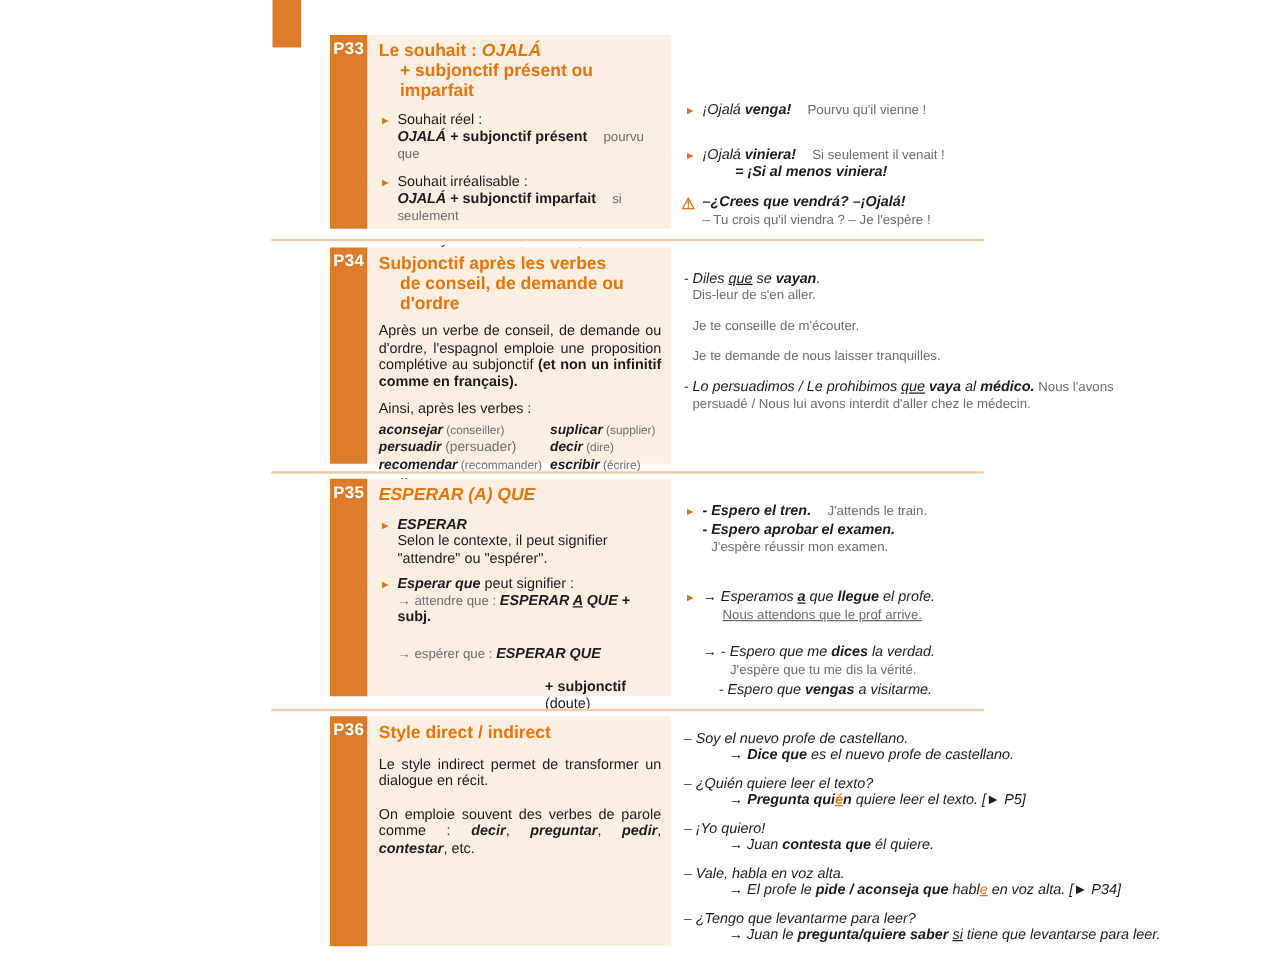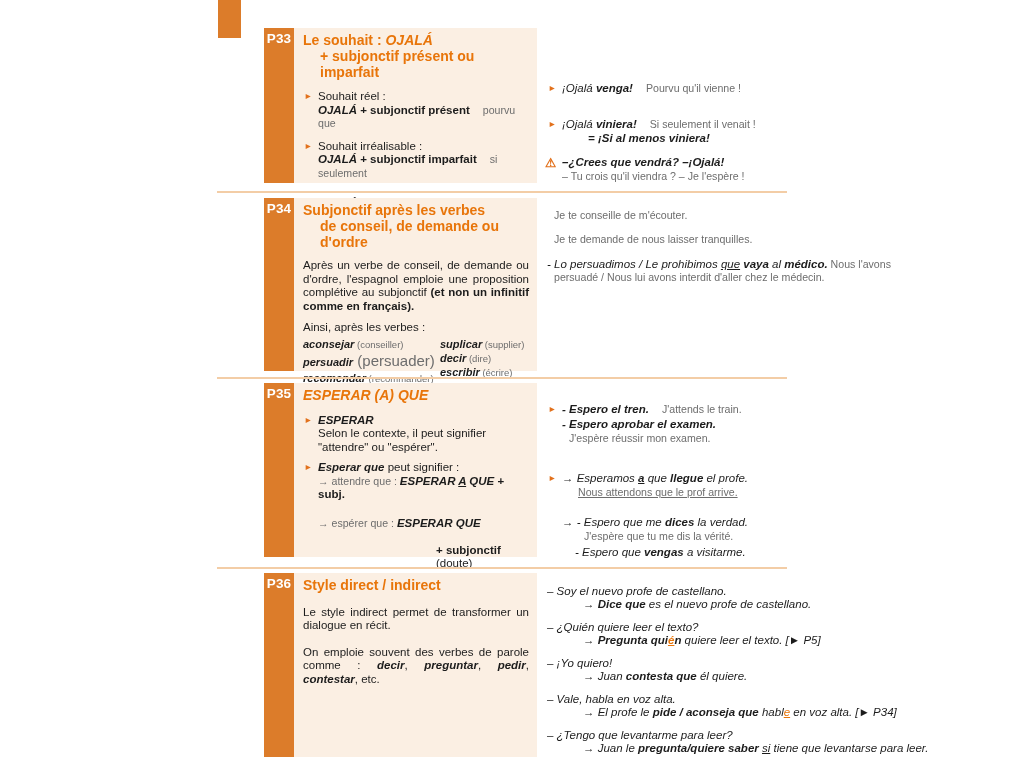--- a/index.html
+++ b/index.html
@@ -88,36 +88,40 @@
           <div class="blk" style="margin-top: 9px;">
             <div class="ln just"><span>Après un verbe de conseil, de demande ou d'ordre, l'espagnol emploie une proposition complétive au subjonctif </span><span class="b">(et non un infinitif comme en français).</span></div>
           </div>
           <div class="blk" style="margin-top: 8px;">
             <div class="ln"><span>Ainsi, après les verbes :</span></div>
           </div>
           <div class="blk" style="margin-top: 2px;">
             <div class="vcols">
               <div class="vcol1">
                 <div class="vrow"><span class="vb">aconsejar</span><span style="color: rgb(109, 109, 109); font-size: 9.5px;"> (conseiller)</span></div>
-                <div class="vrow"><span class="vb">persuadir</span><span style="color: rgb(109, 109, 109); font-size: 15px;"> (persuader)</span></div>
+                <div class="vrow"><span class="vb">persuadir</span><span style="color: rgb(109, 109, 109); font-size: 11px;"> (persuader)</span></div>
                 <div class="vrow"><span class="vb">recomendar</span><span style="color: rgb(109, 109, 109); font-size: 9.5px;"> (recommander)</span></div>
                 <div class="vrow"><span class="vb">pedir</span><span style="color: rgb(109, 109, 109); font-size: 9.5px;"> (demander)</span></div>
                 <div class="vrow"><span class="vb">impedir</span><span style="color: rgb(109, 109, 109); font-size: 9.5px;"> (empêcher)</span></div>
               </div>
               <div class="vcol2">
                 <div class="vrow"><span class="vb">suplicar</span><span style="color: rgb(109, 109, 109); font-size: 9.5px;"> (supplier)</span></div>
                 <div class="vrow"><span class="vb">decir</span><span style="color: rgb(109, 109, 109); font-size: 9.5px;"> (dire)</span></div>
                 <div class="vrow"><span class="vb">escribir</span><span style="color: rgb(109, 109, 109); font-size: 9.5px;"> (écrire)</span></div>
                 <div class="vrow"><span class="vb">rogar</span><span style="color: rgb(109, 109, 109); font-size: 9.5px;"> (prier)</span></div>
                 <div class="vrow"><span class="vb">prohibir</span><span style="color: rgb(109, 109, 109); font-size: 9.5px;"> (interdire)</span></div>
               </div>
             </div>
           </div>
         </div>
         <div class="ex">
+          <div class="blk" style="margin-top: 19px;">
+            <div class="ln" style="padding-left: 7px; text-indent: -7px;"><span class="i">- Diles </span><span class="i u">que</span><span class="i"> se </span><span class="b i">vayan</span><span class="i">.</span></div>
+            <div class="ln" style="padding-left: 7px; text-indent: 0px;"><span style="color: rgb(109, 109, 109); font-size: 10.6px;">Dis-leur de s'en aller.</span></div>
+          </div>
           <div class="blk" style="margin-top: 11px;">
             <div class="ln" style="padding-left: 7px; text-indent: 0px;"><span style="color: rgb(109, 109, 109); font-size: 10.6px;">Je te conseille de m'écouter.</span></div>
           </div>
           <div class="blk" style="margin-top: 11px;">
             <div class="ln" style="padding-left: 7px; text-indent: 0px;"><span style="color: rgb(109, 109, 109); font-size: 10.6px;">Je te demande de nous laisser tranquilles.</span></div>
           </div>
           <div class="blk" style="margin-top: 11px;">
             <div class="ln" style="padding-left: 7px; text-indent: -7px; max-width: 360px;"><span class="i">- Lo persuadimos / Le prohibimos </span><span class="i u">que</span><span class="i"> </span><span class="b i">vaya</span><span class="i"> al </span><span class="b i">médico.</span><span style="color: rgb(109, 109, 109); font-size: 10.6px;"> Nous l'avons persuadé / Nous lui avons interdit d'aller chez le médecin.</span></div>
           </div>
         </div>

